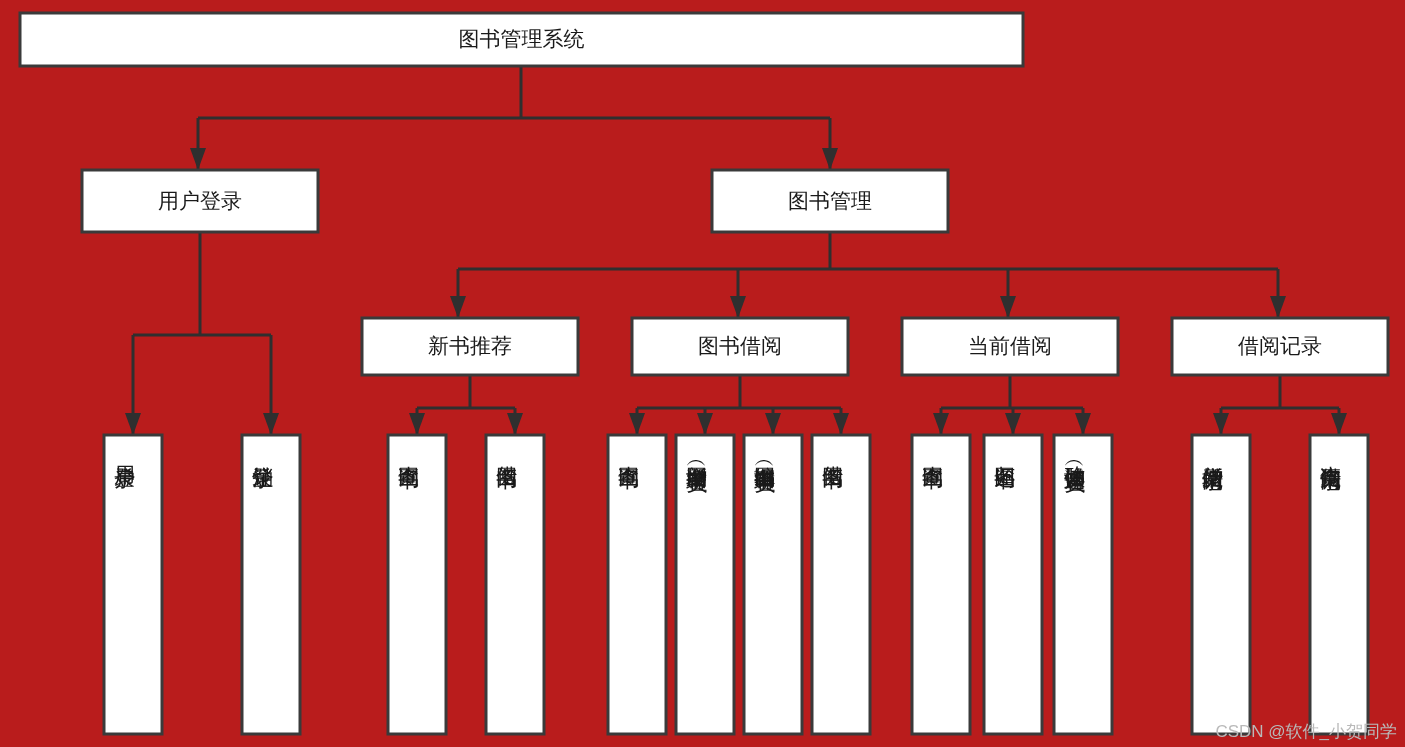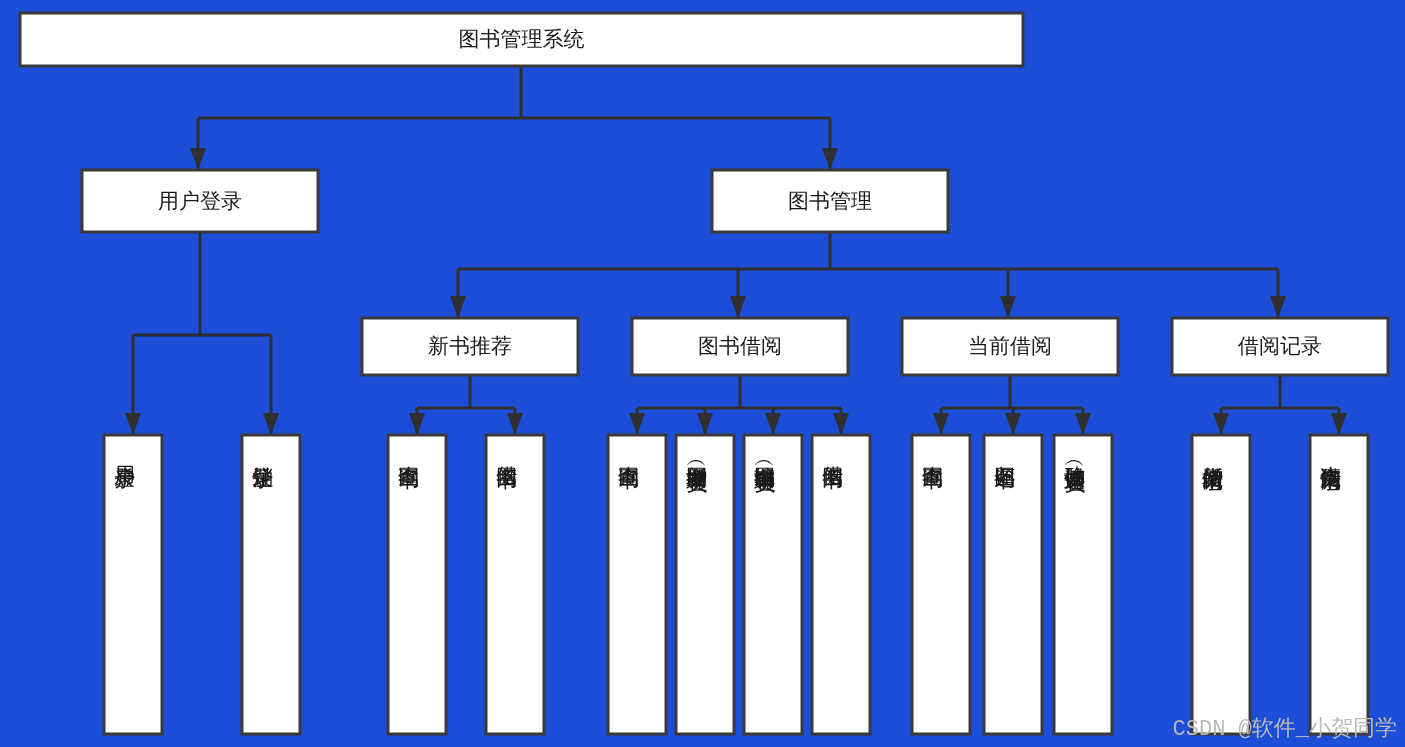--- a/index.html
+++ b/index.html
@@ -10,21 +10,21 @@
   body {
     width: 1405px;
     height: 747px;
     font-family: "Liberation Sans", sans-serif;
     overflow: hidden;
   }
   #chart-root {
     position: relative;
     width: 1405px;
     height: 747px;
-    background: #1d4ed8;
+    background: #b91c1c;
   }
   svg#flow {
     display: block;
     width: 1405px;
     height: 747px;
   }
   .node-box {
     fill: #ffffff;
     stroke: #3a3a3a;
     stroke-width: 3;
@@ -51,22 +51,22 @@
     fill: none;
     stroke-linecap: butt;
   }
   .edge-arrow {
     fill: #2f2f2f;
   }
   .watermark {
     position: absolute;
     right: 8px;
     bottom: 4px;
-    font-family: Liberation Mono, monospace;
-    font-size: 22px;
+    font-family: Liberation Sans, sans-serif;
+    font-size: 17px;
     color: #b9b9b9;
     white-space: nowrap;
     user-select: none;
     margin-left: 42px;
   }
 </style>
 </head>
 <body>
 
 <div id="chart-root">

